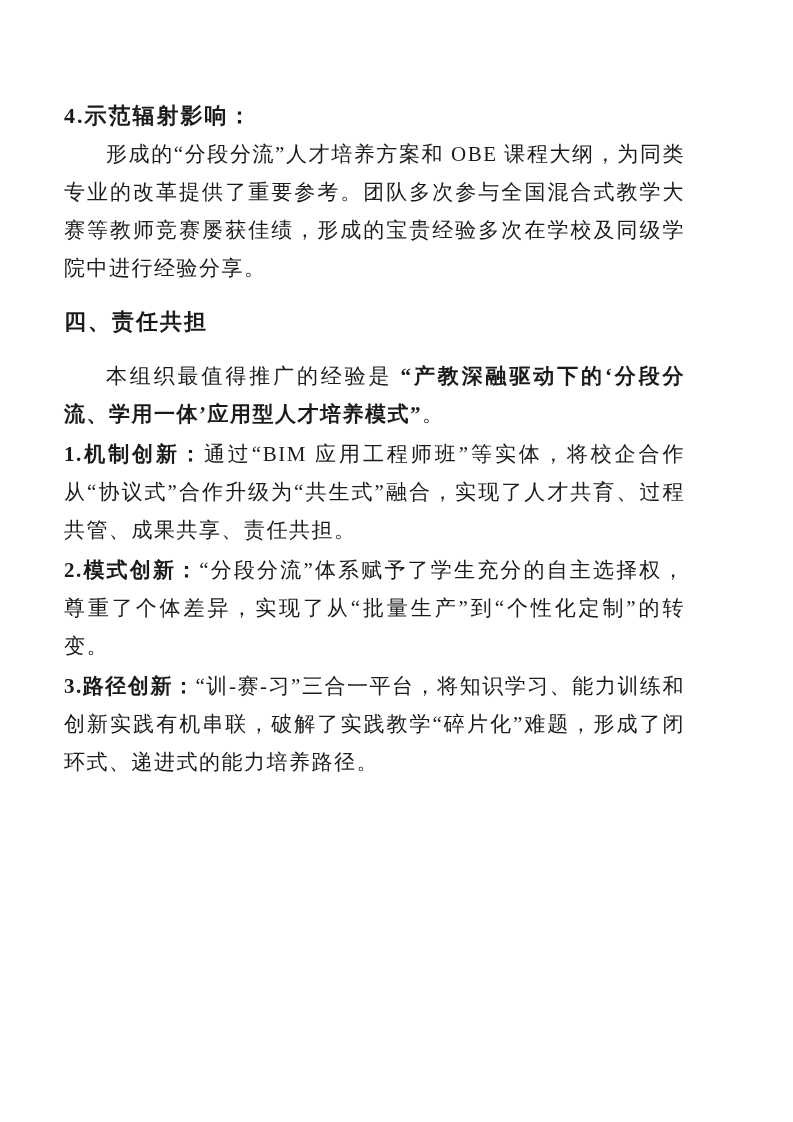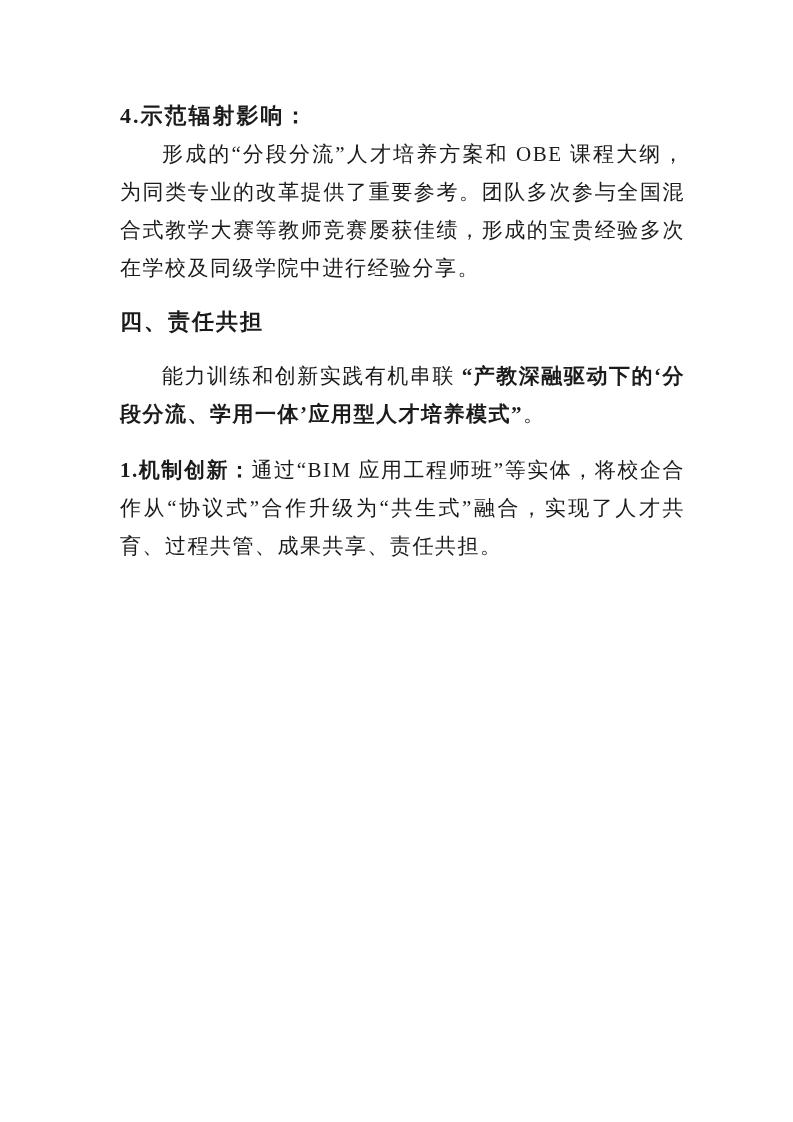--- a/index.html
+++ b/index.html
@@ -6,21 +6,21 @@
     margin: 0;
     padding: 0;
     background: #ffffff;
   }
   .page {
     position: relative;
     box-sizing: border-box;
     width: 793px;
     height: 1122px;
     background: #ffffff;
-    padding: 97px 108px 0 120px;
+    padding: 97px 108px 0 64px;
     font-family: "Liberation Serif", "DejaVu Serif", serif;
     font-size: 21px;
     line-height: 38px;
     color: #1b1b1b;
     text-align: justify;
     letter-spacing: 1.5px;
     overflow: hidden;
   }
   .heading {
     margin: 0;
@@ -34,38 +34,40 @@
     margin: 0;
   }
   .para.indent {
     text-indent: 2em;
   }
   .heading-impact        { margin-top: 0; }
   .para-impact           { }
   .heading-features      { margin-top: 16px; }
   .para-experience       { margin-top: 16px; }
   .item-first            { margin-top: 14px; }
-  .item                  { margin-top: 18px; }
+  .item                  { margin-top: 2px; }
   .item-label {
     font-weight: bold;
   }
   .bold-run {
     font-weight: bold;
   }
 </style>
 </head>
 <body>
 
 <div class="page">
 
   <h2 class="heading heading-impact">4.示范辐射影响：</h2>
 
   <p class="para indent para-impact">形成的“分段分流”人才培养方案和 OBE 课程大纲，为同类专业的改革提供了重要参考。团队多次参与全国混合式教学大赛等教师竞赛屡获佳绩，形成的宝贵经验多次在学校及同级学院中进行经验分享。</p>
 
   <h2 class="heading heading-features">四、责任共担</h2>
 
-  <p class="para indent para-experience"><span>能力训练和创新实践有机串联 </span><span class="bold-run">“产教深融驱动下的‘分段分流、学用一体’应用型人才培养模式”</span><span>。</span></p>
+  <p class="para indent para-experience"><span>本组织最值得推广的经验是 </span><span class="bold-run">“产教深融驱动下的‘分段分流、学用一体’应用型人才培养模式”</span><span>。</span></p>
 
   <p class="para item item-first"><span class="item-label">1.机制创新：</span><span>通过“BIM 应用工程师班”等实体，将校企合作从“协议式”合作升级为“共生式”融合，实现了人才共育、过程共管、成果共享、责任共担。</span></p>
 
+  <p class="para item"><span class="item-label">2.模式创新：</span><span>“分段分流”体系赋予了学生充分的自主选择权，尊重了个体差异，实现了从“批量生产”到“个性化定制”的转变。</span></p>
 
+  <p class="para item"><span class="item-label">3.路径创新：</span><span>“训-赛-习”三合一平台，将知识学习、能力训练和创新实践有机串联，破解了实践教学“碎片化”难题，形成了闭环式、递进式的能力培养路径。</span></p>
 
 </div>
 
 </body></html>

